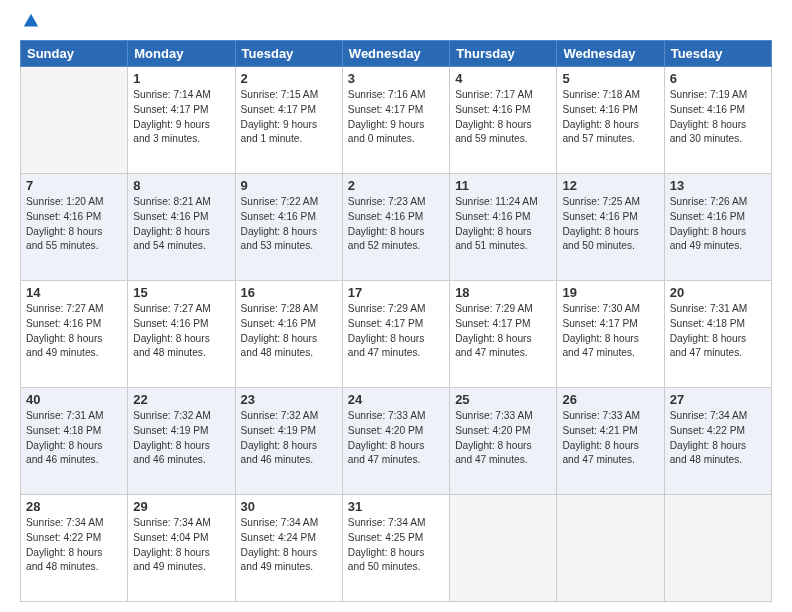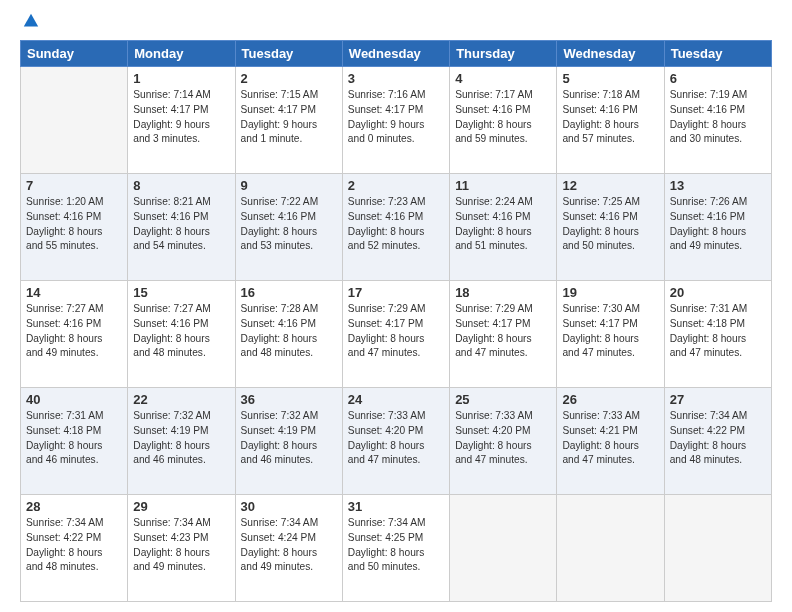--- a/index.html
+++ b/index.html
@@ -206,21 +206,21 @@
           </td>
           <td>
             <span class="day-num">2</span>
             <span class="cell-line">Sunrise: 7:23 AM</span>
             <span class="cell-line">Sunset: 4:16 PM</span>
             <span class="cell-line">Daylight: 8 hours</span>
             <span class="cell-line">and 52 minutes.</span>
           </td>
           <td>
             <span class="day-num">11</span>
-            <span class="cell-line">Sunrise: 2:24 AM</span>
+            <span class="cell-line">Sunrise: 11:24 AM</span>
             <span class="cell-line">Sunset: 4:16 PM</span>
             <span class="cell-line">Daylight: 8 hours</span>
             <span class="cell-line">and 51 minutes.</span>
           </td>
           <td>
             <span class="day-num">12</span>
             <span class="cell-line">Sunrise: 7:25 AM</span>
             <span class="cell-line">Sunset: 4:16 PM</span>
             <span class="cell-line">Daylight: 8 hours</span>
             <span class="cell-line">and 50 minutes.</span>
@@ -293,21 +293,21 @@
             <span class="cell-line">and 46 minutes.</span>
           </td>
           <td>
             <span class="day-num">22</span>
             <span class="cell-line">Sunrise: 7:32 AM</span>
             <span class="cell-line">Sunset: 4:19 PM</span>
             <span class="cell-line">Daylight: 8 hours</span>
             <span class="cell-line">and 46 minutes.</span>
           </td>
           <td>
-            <span class="day-num">36</span>
+            <span class="day-num">23</span>
             <span class="cell-line">Sunrise: 7:32 AM</span>
             <span class="cell-line">Sunset: 4:19 PM</span>
             <span class="cell-line">Daylight: 8 hours</span>
             <span class="cell-line">and 46 minutes.</span>
           </td>
           <td>
             <span class="day-num">24</span>
             <span class="cell-line">Sunrise: 7:33 AM</span>
             <span class="cell-line">Sunset: 4:20 PM</span>
             <span class="cell-line">Daylight: 8 hours</span>
@@ -339,21 +339,21 @@
           <td>
             <span class="day-num">28</span>
             <span class="cell-line">Sunrise: 7:34 AM</span>
             <span class="cell-line">Sunset: 4:22 PM</span>
             <span class="cell-line">Daylight: 8 hours</span>
             <span class="cell-line">and 48 minutes.</span>
           </td>
           <td>
             <span class="day-num">29</span>
             <span class="cell-line">Sunrise: 7:34 AM</span>
-            <span class="cell-line">Sunset: 4:23 PM</span>
+            <span class="cell-line">Sunset: 4:04 PM</span>
             <span class="cell-line">Daylight: 8 hours</span>
             <span class="cell-line">and 49 minutes.</span>
           </td>
           <td>
             <span class="day-num">30</span>
             <span class="cell-line">Sunrise: 7:34 AM</span>
             <span class="cell-line">Sunset: 4:24 PM</span>
             <span class="cell-line">Daylight: 8 hours</span>
             <span class="cell-line">and 49 minutes.</span>
           </td>

